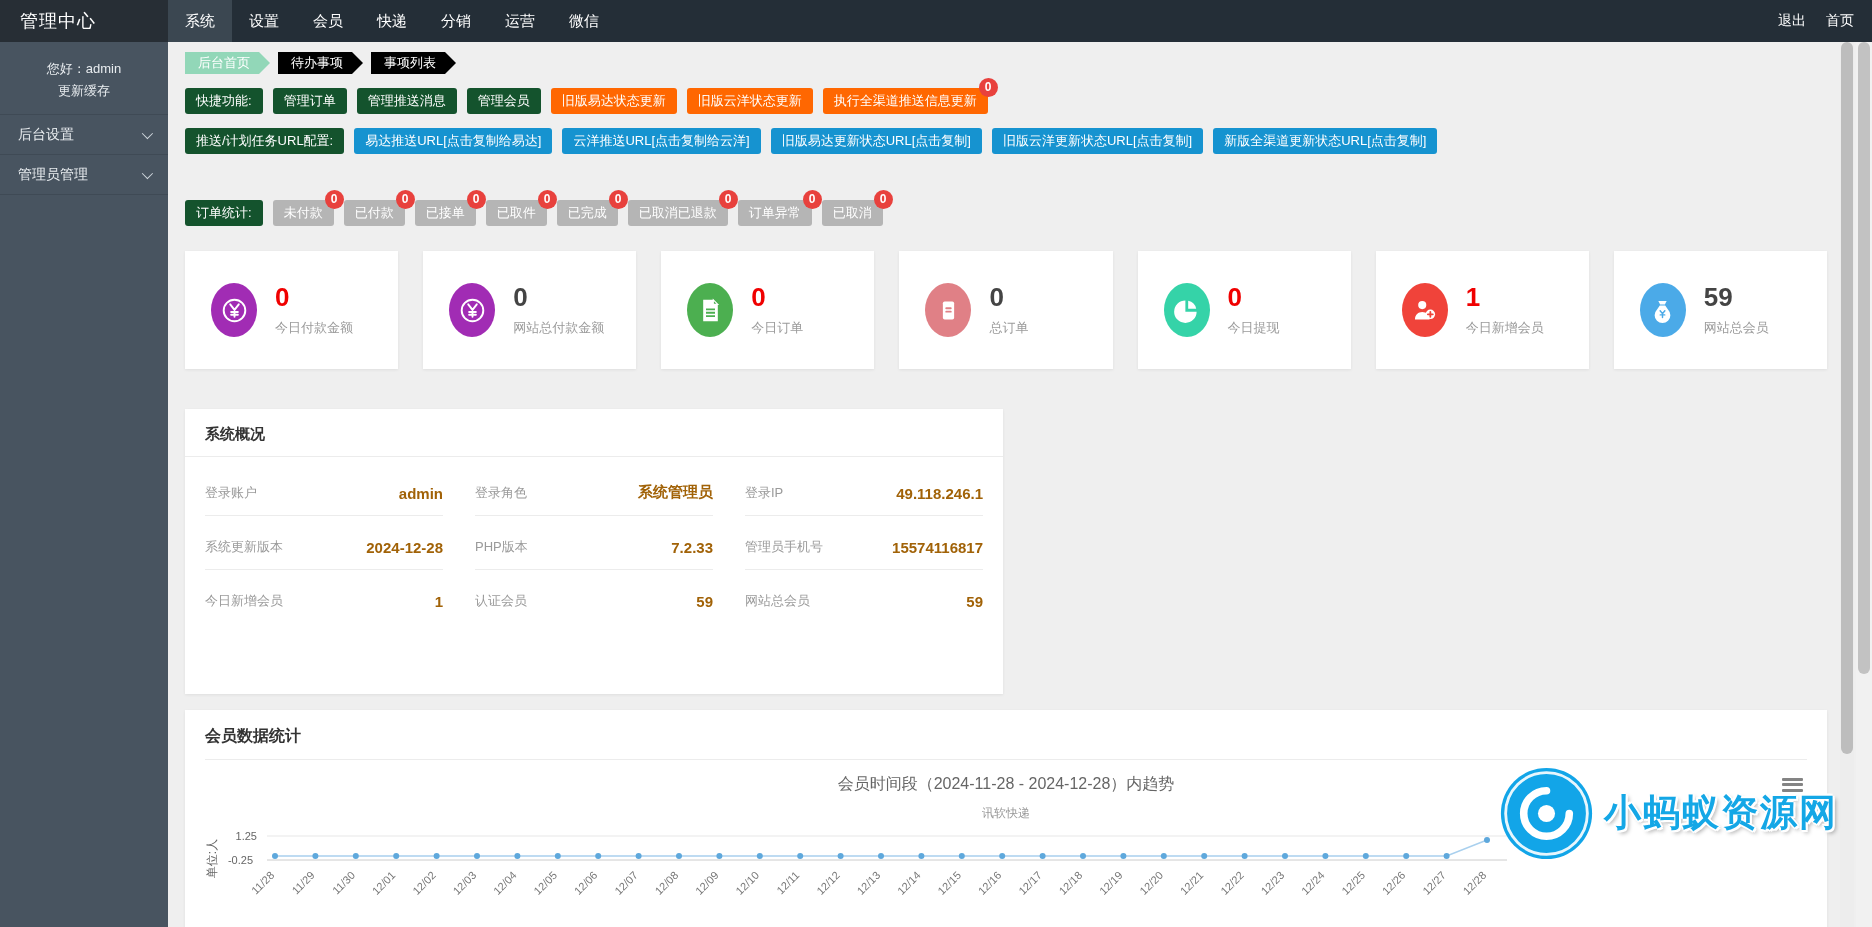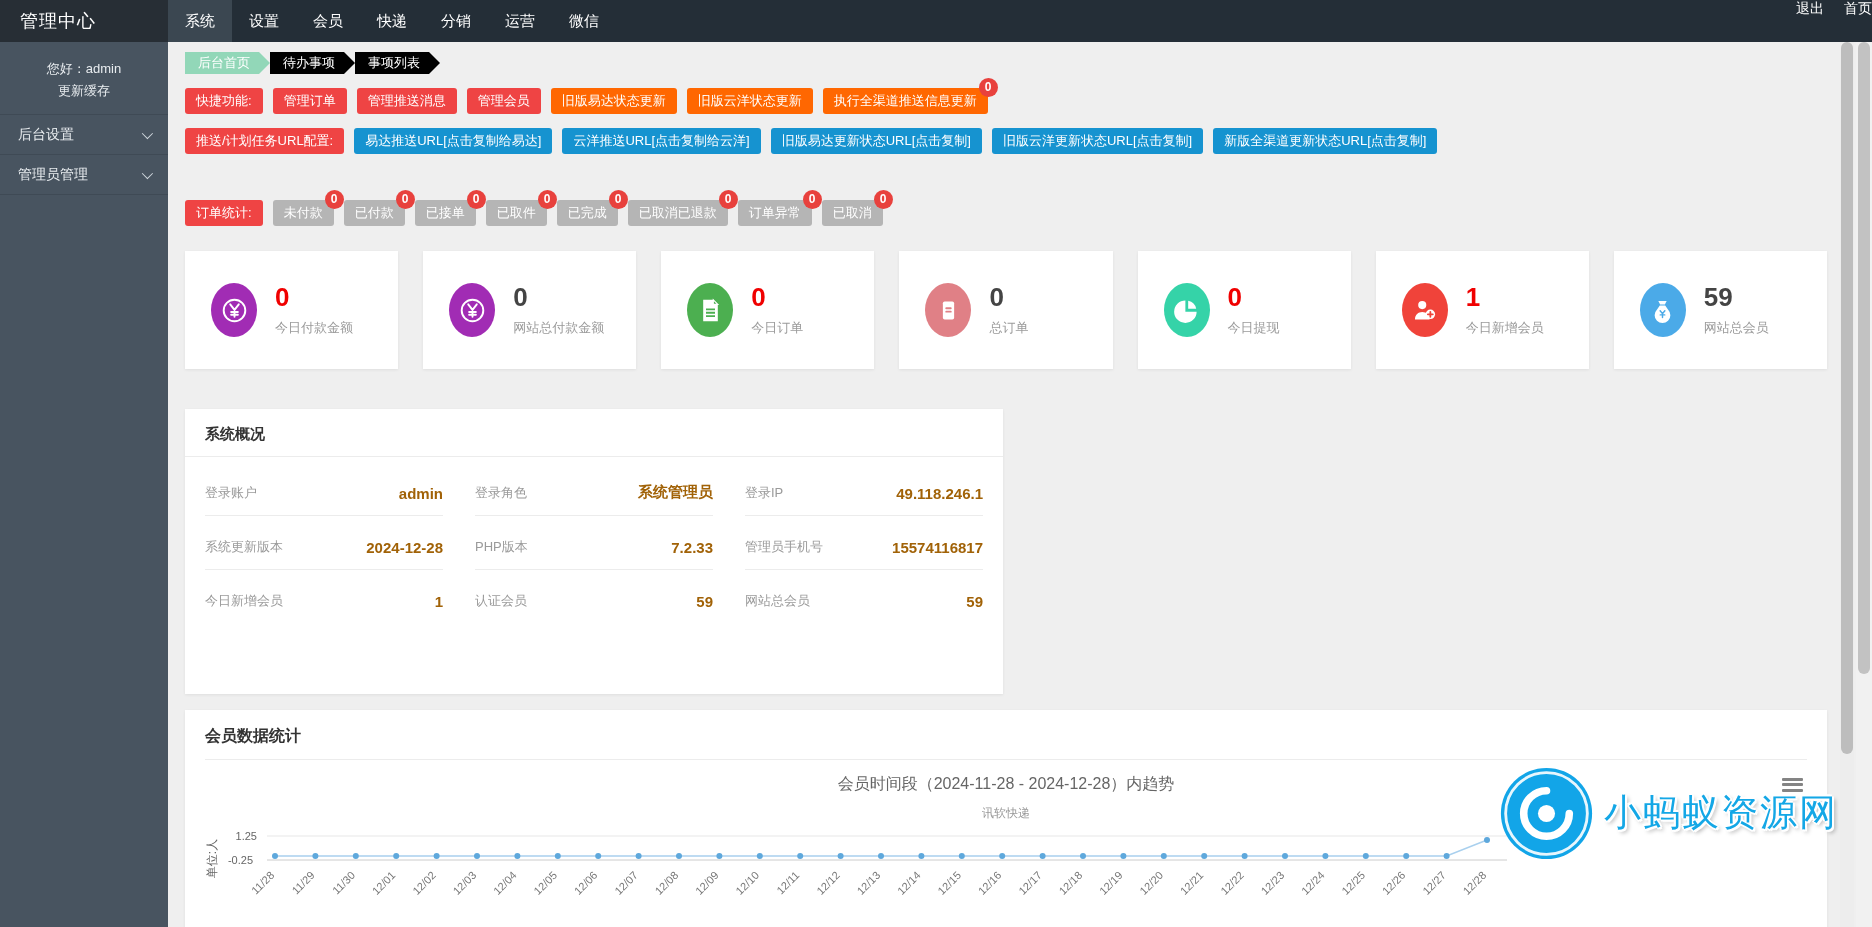--- a/index.html
+++ b/index.html
@@ -5,44 +5,44 @@
   *{margin:0;padding:0;box-sizing:border-box}
   html,body{width:1872px;height:927px;overflow:hidden;background:#efefef;
     font-family:"Liberation Sans","DejaVu Sans",sans-serif;position:relative}
 
   
   .topbar{position:absolute;top:0;left:0;right:0;height:42px;background:#242e37;display:flex;color:#fff;z-index:40}
   .brand{width:168px;background:#272e35;display:flex;align-items:center;padding-left:20px;font-size:18px;letter-spacing:1px}
   .nav{display:flex;align-items:stretch}
   .nav-item{display:flex;align-items:center;padding:0 17px;font-size:15px;cursor:pointer}
   .nav-item.active{background:#3b4751}
-  .topbar-right{margin-left:auto;display:flex;align-items:flex-start;gap:20px;font-size:14px}
+  .topbar-right{margin-left:auto;display:flex;align-items:center;gap:20px;padding-right:18px;font-size:14px}
   .topbar-right span{cursor:pointer}
 
   
   .sidebar{position:absolute;top:42px;left:0;bottom:0;width:168px;background:#485460;color:#e8ecef;z-index:30}
   .side-greet{text-align:center;padding:16px 0 12px;font-size:13px;line-height:1.7;border-bottom:1px solid #3f4a55}
   .cache{display:block;cursor:pointer}
   .side-item{height:40px;display:flex;align-items:center;justify-content:space-between;padding:0 18px;font-size:14px;
     border-bottom:1px solid #3f4a55;cursor:pointer}
   .chev{width:8px;height:8px;border-right:1.5px solid #cfd6dc;border-bottom:1.5px solid #cfd6dc;transform:rotate(45deg) translateY(-2px)}
 
   
   .main{position:absolute;left:168px;top:42px;right:45px;bottom:0;padding:10px 0 0 17px}
 
-  .crumbs{display:flex;}
+  .crumbs{display:flex;gap:8px}
   .crumb{height:22px;line-height:22px;color:#fff;font-size:13px;padding:0 20px 0 13px;background:#000000;
     clip-path:polygon(0 0,calc(100% - 11px) 0,100% 50%,calc(100% - 11px) 100%,0 100%);cursor:pointer}
   .crumb:first-child{background:#92d7b8}
 
   .btn-row{display:flex;gap:10px;margin-top:14px;align-items:flex-start;flex-wrap:nowrap}
   .btn-row.orders{margin-top:46px}
   .chip{position:relative;display:inline-block;padding:5px 11px;border-radius:3px;color:#fff;font-size:13px;line-height:16px;cursor:pointer;white-space:nowrap}
   .chip.label{cursor:default}
-  .chip.green{background:#ef4444}
+  .chip.green{background:#14532d}
   .chip.blue{background:#1693d0}
   .chip.orange{background:#ff6701}
   .chip.gray{background:#b5b5b5}
   .badge{position:absolute;top:-10px;right:-10px;min-width:19px;height:19px;border-radius:10px;background:#e8413d;color:#fff;
     font-size:12px;font-weight:bold;text-align:center;line-height:19px;padding:0 3px}
 
   
   .cards{display:flex;gap:25px;margin-top:25px}
   .card{background:#fff;flex:1;height:118px;display:flex;align-items:center;padding-left:26px;box-shadow:0 1px 3px rgba(0,0,0,.07)}
   .ic{width:46px;height:54px;border-radius:50%;display:flex;align-items:center;justify-content:center;flex:none}
@@ -77,21 +77,21 @@
   .ytick{position:absolute;font-size:11px;color:#666;width:40px;text-align:right;line-height:16px}
   .ytick.t0{left:12px;top:0}
   .ytick.t1{left:8px;top:24px}
   .ylab{position:absolute;left:-12px;top:22px;font-size:12px;color:#666;transform:rotate(-90deg)}
   #trend-chart{position:absolute;left:62px;top:0;overflow:visible}
   .legend{display:flex;justify-content:center;align-items:center;gap:7px;margin-top:4px}
   .legend-txt{font-size:12px;color:#444}
 
   
   .watermark{position:absolute;right:34px;top:766px;display:flex;align-items:center;gap:10px;z-index:50}
-  .wm-text{display:flex;flex-direction:column;line-height:1.15;font-weight:normal;color:#14a7e6;
+  .wm-text{display:flex;flex-direction:column;line-height:1.15;font-weight:bold;color:#14a7e6;
     text-shadow:-2px 0 0 #fff,2px 0 0 #fff,0 -2px 0 #fff,0 2px 0 #fff,2px 2px 0 #fff,-2px -2px 0 #fff,3px 3px 4px rgba(0,0,0,.35)}
   .wm-l1{font-size:37px;letter-spacing:2px}
   .wm-l2{font-size:31px}
 
   
   .scroll-outer{position:absolute;right:0;top:42px;bottom:0;width:16px;background:#f1f1f1;z-index:45}
   .scroll-outer .thumb{position:absolute;top:0;left:2px;width:12px;height:632px;background:#c2c2c2;border-radius:6px}
   .scroll-inner{position:absolute;right:18px;top:42px;bottom:0;width:14px;background:#ededed;z-index:45}
   .scroll-inner .thumb{position:absolute;top:0;left:1px;width:12px;height:712px;background:#bdbdbd;border-radius:6px}
 </style>

